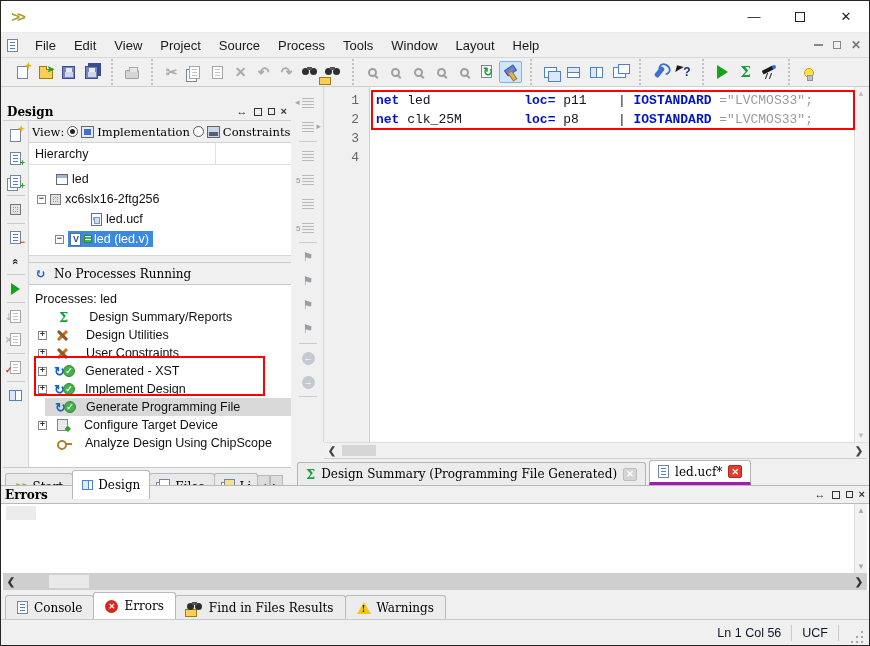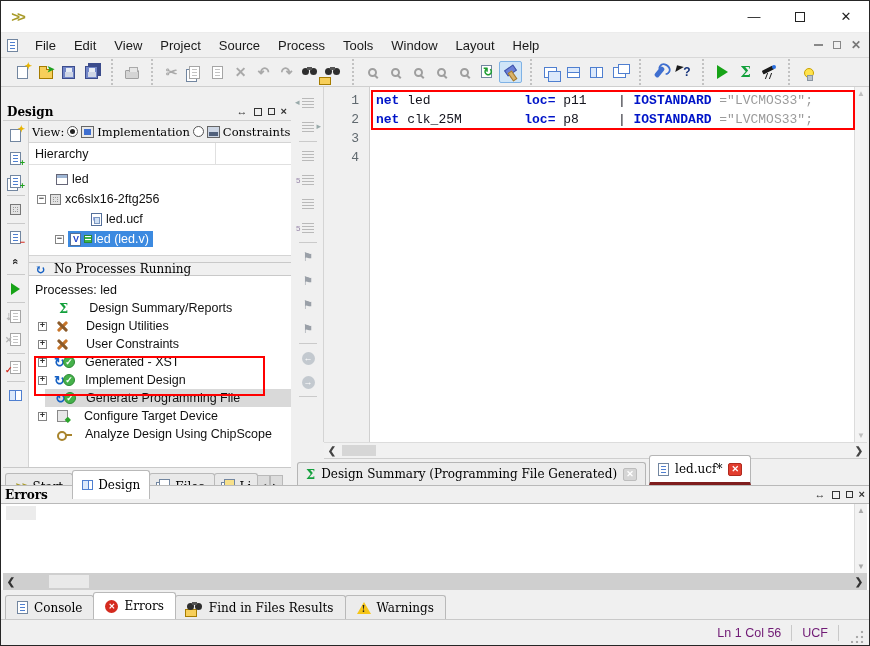--- a/index.html
+++ b/index.html
@@ -159,21 +159,21 @@
 .vbtn{width:24px;height:23px;display:flex;align-items:center;justify-content:center}
 .vsep{width:18px;border-top:1px solid #cacaca;margin:2px 0}
 .dp-content{flex:1;display:flex;flex-direction:column;min-width:0}
 .view-row{height:22px;background:#f0f0f0;border-bottom:1px solid #d4d4d4;display:flex;align-items:center;gap:3px;padding-left:3px;font-family:"DejaVu Serif",serif;font-size:11.5px;white-space:nowrap;overflow:hidden}
 .hier-label{height:22px;background:#fff;border-bottom:1px solid #e0e0e0;display:flex;align-items:center;padding-left:6px;font-size:12.5px;color:#111;position:relative}
 .hier-label::after{content:"";position:absolute;left:186px;top:0;bottom:0;width:1px;background:#e0e0e0}
 .tree-box{height:90px;background:#fff;padding-top:4px;overflow:hidden}
 .trow{height:20px;display:flex;align-items:center;gap:4px;font-size:12.5px;color:#111;white-space:nowrap}
 .tsel{display:flex;align-items:center;gap:2px;background:#3c8ae0;color:#fff;padding:1px 4px 1px 2px}
 .dp-split{height:7px;background:#f0f0f0;border-top:1px solid #d4d4d4}
-.proc-status{height:14px;background:#f0f0f0;border-top:1px solid #c9c9c9;border-bottom:1px solid #c9c9c9;display:flex;align-items:center;gap:8px;padding-left:6px;font-family:"DejaVu Serif",serif;font-size:12px;color:#000}
+.proc-status{height:23px;background:#f0f0f0;border-top:1px solid #c9c9c9;border-bottom:1px solid #c9c9c9;display:flex;align-items:center;gap:8px;padding-left:6px;font-family:"DejaVu Serif",serif;font-size:12px;color:#000}
 .proc-box{flex:1;background:#fff;padding-top:5px;overflow:hidden;position:relative}
 .prow{height:18px;display:flex;align-items:center;gap:5px;font-size:12.5px;color:#111;white-space:nowrap;position:relative}
 .prow .lbl{padding-left:2px}
 .prow.sel{background:linear-gradient(to right,transparent 16px,#d9d9d9 16px)}
 .dp-tabs{position:absolute;left:0;bottom:0;right:0;height:32px;background:#f0f0f0;border-top:1px solid #c9c9c9;display:flex;align-items:flex-end;padding-left:2px}
 .dtab{height:26px;display:flex;align-items:center;gap:5px;padding:0 9px;border:1px solid #b9b9b9;border-bottom:none;border-radius:3px 3px 0 0;background:#e9e9e9;font-family:"DejaVu Serif",serif;font-size:12px;margin-right:-1px;white-space:nowrap;overflow:hidden}
 .dtab.active{background:#fff;height:29px;z-index:2}
 .tab-scroll{width:13px;height:22px;background:#dcdcdc;border:1px solid #b9b9b9;display:flex;align-items:center;justify-content:center;font-size:8px;color:#555;margin-bottom:2px}
 .tab-scroll.dark{color:#111}
 
@@ -190,42 +190,42 @@
 .kw{color:#0014c8;font-weight:bold}
 .id{color:#14141e}
 .str,.pn{color:#9b9b9b}
 .ed-vscroll{width:13px;background:#f4f4f4;border-left:1px solid #dcdcdc;display:flex;flex-direction:column;justify-content:space-between;align-items:center;padding:2px 0;color:#bfbfbf;font-size:8px}
 .ed-hscroll{position:absolute;left:31px;right:0;top:355px;height:17px;background:#f1f1f1;border-top:1px solid #dcdcdc;border-bottom:1px solid #cfcfcf;display:flex;align-items:center}
 .scroll-arrow{width:16px;height:15px;display:flex;align-items:center;justify-content:center;font-size:10px;color:#444;font-weight:bold}
 .ed-thumb{width:34px;height:11px;background:#d6d6d6;margin-left:2px}
 .spacer{flex:1}
 .doc-tabs{position:absolute;left:0;right:0;bottom:0;height:26px;background:#f0f0f0;display:flex;align-items:flex-end;padding-left:4px}
 .doctab{height:23px;display:flex;align-items:center;gap:6px;padding:0 8px;border:1px solid #b5b5b5;border-bottom:none;border-radius:3px 3px 0 0;background:#ececec;font-family:"DejaVu Serif",serif;font-size:12px;margin-right:3px;position:relative}
-.doctab.active{background:#fff;height:30px;border-bottom:3px solid #7f1d1d;z-index:2}
+.doctab.active{background:#fff;height:25px;border-bottom:3px solid #a21caf;z-index:2}
 .close{display:inline-flex;width:14px;height:13px;border-radius:2px;align-items:center;justify-content:center;font-size:9px;font-weight:bold}
 .close.gray{background:#d6d6d6;color:#fff;border:1px solid #bdbdbd}
 .close.red{background:#e23d2e;color:#fff;border:1px solid #b02a1e}
 .close::before{content:"✕"}
 
 
 .errors-header{position:absolute;left:0;top:484px;right:0;height:19px;background:#f0f0f0;border-top:1px solid #b9b9b9;border-bottom:1px solid #b9b9b9;display:flex;align-items:center;padding-left:4px}
 .errors-body{position:absolute;left:2px;top:503px;right:2px;height:69px;background:#fff}
 .errors-body .cellmark{position:absolute;left:3px;top:2px;width:30px;height:14px;background:#ececec}
 .err-vscroll{position:absolute;right:0;top:0;bottom:0;width:13px;background:#f2f2f2;border-left:1px solid #ddd;display:flex;flex-direction:column;justify-content:space-between;align-items:center;padding:2px 0;color:#a9a9a9;font-size:8px}
 .errors-hscroll{position:absolute;left:2px;right:2px;top:572px;height:17px;background:#cfcfcf;display:flex;align-items:center}
 .errors-hscroll .scroll-arrow{color:#333}
 .err-thumb{width:40px;height:13px;background:#e9e9e9;margin-left:30px}
 
 
 .console-tabs{position:absolute;left:0;top:589px;right:0;height:29px;background:#f0f0f0;display:flex;align-items:flex-end;padding-left:4px}
 .ctab{height:24px;display:flex;align-items:center;gap:6px;padding:0 11px;border:1px solid #b9b9b9;border-bottom:none;border-radius:3px 3px 0 0;background:#ececec;font-family:"DejaVu Serif",serif;font-size:12px;margin-right:-1px}
 .ctab.active{background:#fff;height:27px;z-index:2}
 
 
-.statusbar{position:absolute;left:0;top:618px;right:0;height:26px;background:#f0f0f0;border-top:1px solid #c9c9c9;display:flex;align-items:center;justify-content:flex-end;font-size:12.5px;color:#701a75}
+.statusbar{position:absolute;left:0;top:618px;right:0;height:26px;background:#f0f0f0;border-top:1px solid #c9c9c9;display:flex;align-items:center;justify-content:flex-end;font-size:12.5px;color:#0f172a}
 .sb-sep{width:1px;height:16px;background:#c9c9c9;margin:0 10px}
 .grip{width:14px;height:14px;margin:6px 4px 0 2px;background:
  radial-gradient(circle at 11px 3px,#aaa 1.2px,transparent 1.6px),
  radial-gradient(circle at 11px 8px,#aaa 1.2px,transparent 1.6px),
  radial-gradient(circle at 6px 8px,#aaa 1.2px,transparent 1.6px),
  radial-gradient(circle at 11px 13px,#aaa 1.2px,transparent 1.6px),
  radial-gradient(circle at 6px 13px,#aaa 1.2px,transparent 1.6px),
  radial-gradient(circle at 1px 13px,#aaa 1.2px,transparent 1.6px)}
 
 

